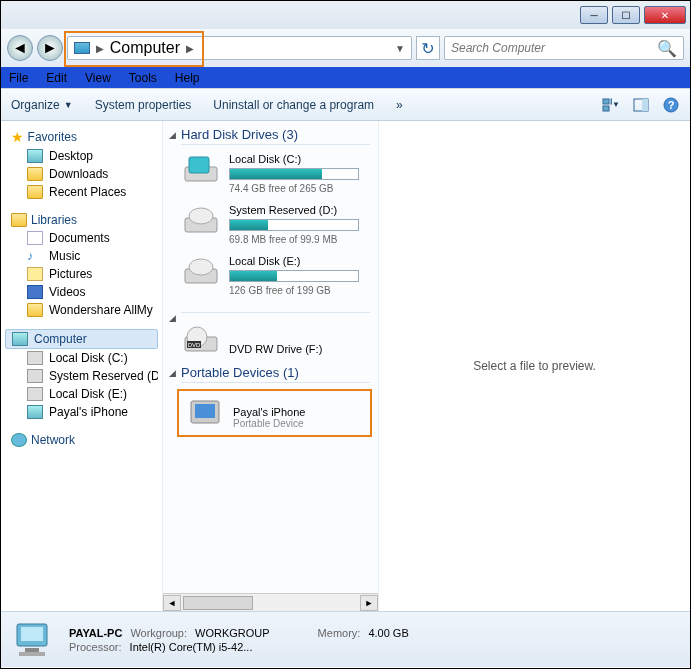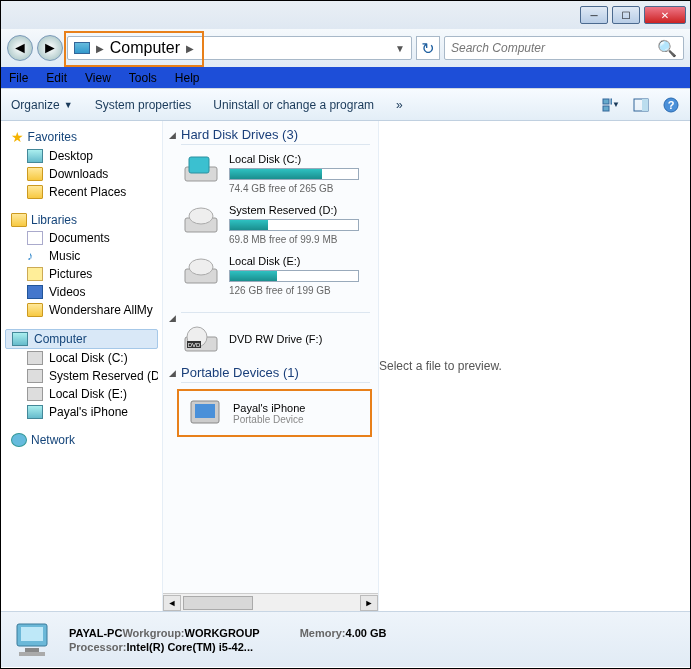--- a/index.html
+++ b/index.html
@@ -36,32 +36,32 @@
 .section-head{ font-size:13px; color:#1a3f7a; padding:6px 8px 2px 18px; position:relative; cursor:pointer;}
 .section-head .tri{ position:absolute; left:6px; top:9px; font-size:9px; color:#555;}
 .section-line{ height:1px; background:#dce6f0; margin:0 8px 6px 18px;}
 .drive{ display:flex; gap:8px; padding:2px 8px 8px 18px;}
 .drive-icon{ width:40px; height:32px; flex-shrink:0; display:flex; align-items:center; justify-content:center;}
 .drive-info{ font-size:11px; flex:1; min-width:0;}
 .drive-name{ color:#000; margin-bottom:3px;}
 .capacity-bar{ width:130px; height:12px; border:1px solid #9ab; background:#fff; margin-bottom:3px; position:relative;}
 .capacity-fill{ height:100%; background:linear-gradient(#2ec1c1,#1a8e8e);}
 .drive-free{ color:#666; font-size:10px;}
-.device-item{ display:flex; gap:8px; padding:4px 8px 4px 18px; align-items:center;}
+.device-item{ display:flex; gap:8px; padding:4px 8px 4px 18px; align-items:flex-end;}
 .device-item.highlight{ border:2px solid #e8801a; margin:0 6px 0 14px; padding:6px 6px;}
 .device-name{ font-size:11px; color:#000;}
 .device-sub{ font-size:10px; color:#888;}
 .hscroll{ position:absolute; bottom:0; left:0; right:0; height:18px; background:#f0f0f0; border-top:1px solid #ccc; display:flex; align-items:center;}
 .hscroll .arrow{ width:18px; height:16px; background:#e8e8e8; border:1px solid #bbb; font-size:9px; display:flex; align-items:center; justify-content:center; cursor:pointer;}
 .hscroll .thumb{ width:70px; height:14px; background:#d8d8d8; border:1px solid #aaa; margin-left:2px; cursor:pointer;}
-.preview{ flex:1; display:flex; align-items:center; justify-content:flex-start; font-size:12px; color:#555; border-left:1px solid #e6eef6;}
+.preview{ flex:1; display:flex; align-items:center; justify-content:center; font-size:12px; color:#555; border-left:1px solid #e6eef6;}
 .statusbar{ height:56px; background:linear-gradient(#eef4fa,#e1ebf5); display:flex; align-items:center; padding:4px 10px; gap:12px; font-size:11px; border-top:1px solid #c8d6e4;}
 .pc-icon{ width:46px; height:40px;}
 .status-info{ display:flex; flex-direction:column; gap:2px;}
-.status-row{ display:flex; font-weight:bold;}
+.status-row{ display:flex; gap:8px;}
 .status-label{ color:#666;}
 </style>
 </head>
 <body>
 
 <div class="titlebar">
   <div class="win-btn">─</div>
   <div class="win-btn">☐</div>
   <div class="win-btn close">✕</div>
 </div>

